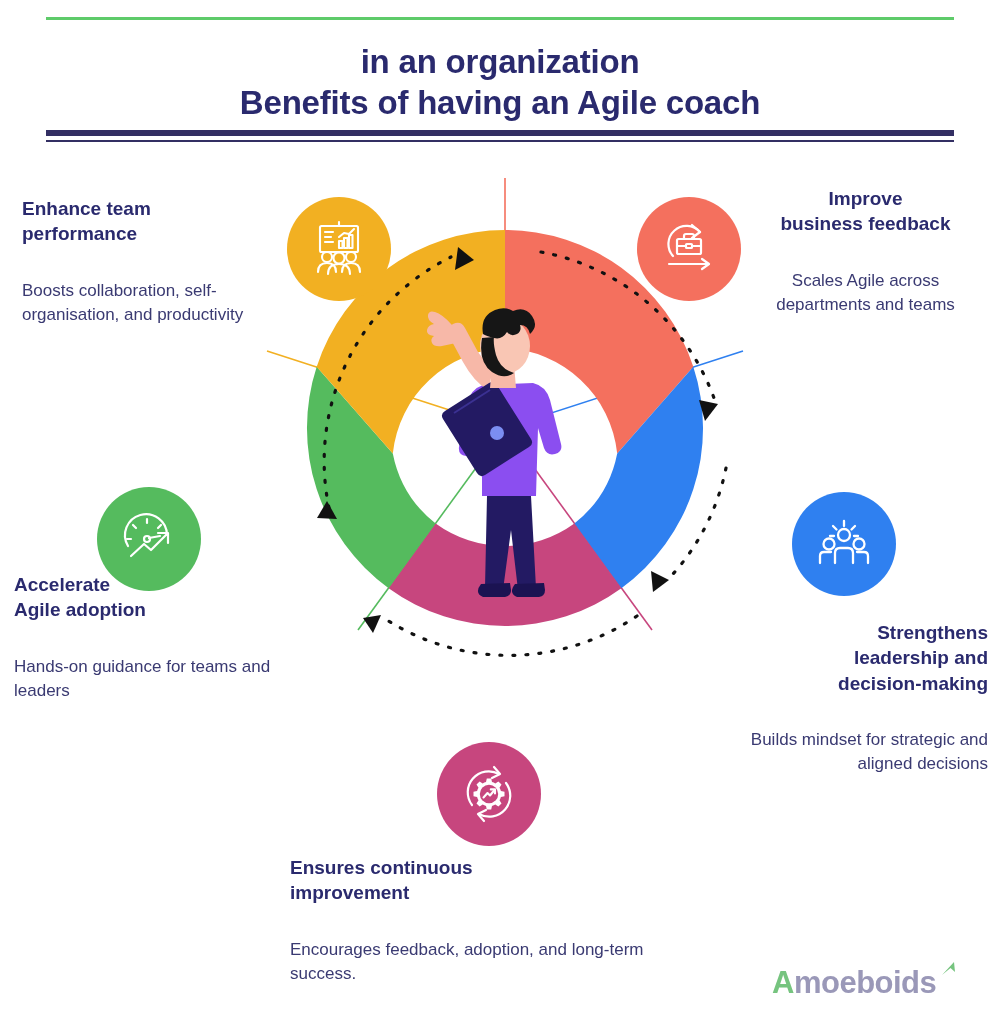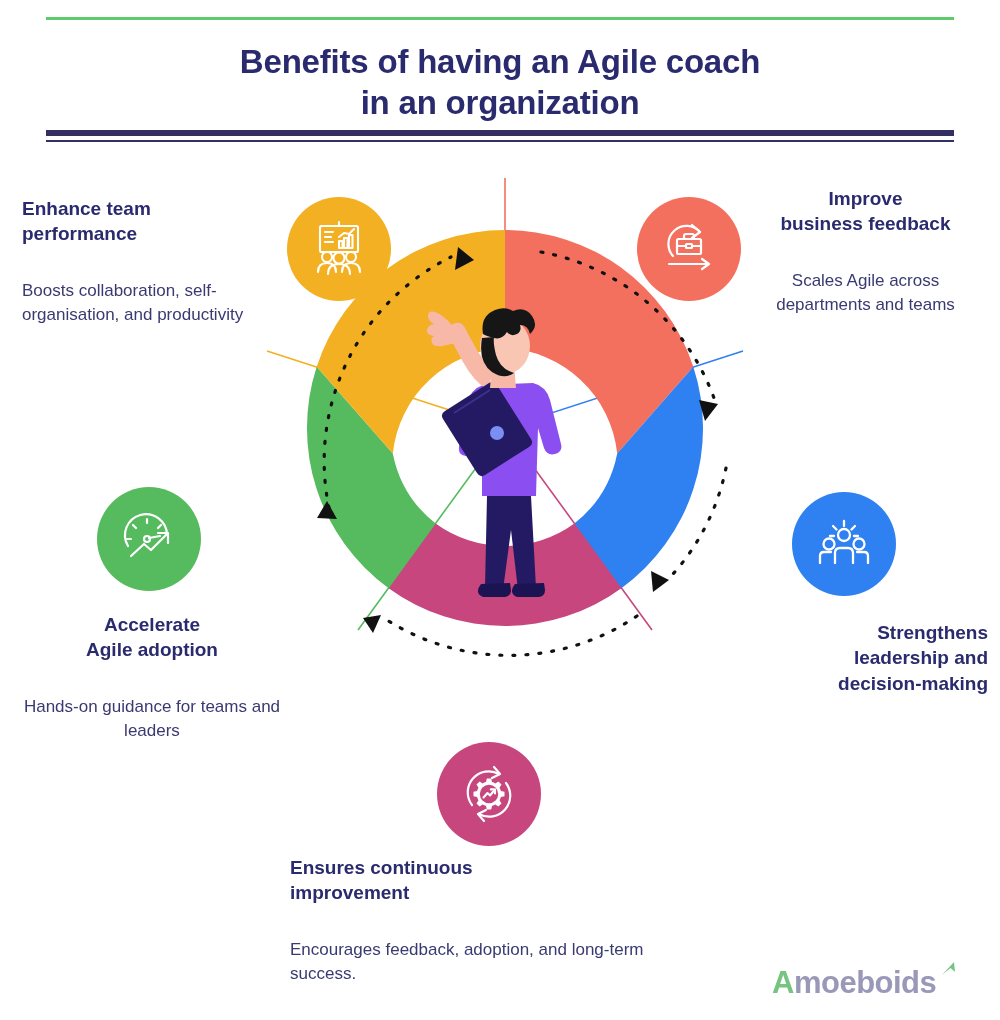--- a/index.html
+++ b/index.html
@@ -62,21 +62,21 @@
   }
   .block p {
     font-size: 17px; font-weight: 400; line-height: 1.42;
     color: #3a3a72;
     margin-top: 32px;
   }
 
   .blk-team     { left: 22px;  top: 196px; width: 270px; text-align: left; }
   .blk-agility  { left: 753px; top: 186px; width: 225px; text-align: center; }
   .blk-leader   { left: 740px; top: 620px; width: 248px; text-align: right; }
-  .blk-adoption { left: 14px;  top: 612px; width: 276px; text-align: center; }
+  .blk-adoption { left: 14px;  top: 572px; width: 276px; }
   .blk-improve  { left: 290px; top: 855px; width: 400px; text-align: left; }
 
   
   .logo {
     position: absolute; left: 772px; top: 953px;
     display: flex; align-items: flex-end;
     font-size: 31px; font-weight: bold;
     color: #9a98b8; letter-spacing: -0.5px;
     line-height: 1;
   }
@@ -84,22 +84,22 @@
   .logo .arrow { margin-left: 2px; margin-bottom: 14px; }
 </style>
 </head>
 <body>
 
 <div class="rule-green"></div>
 <div class="rule-navy-thick"></div>
 <div class="rule-navy-thin"></div>
 
 <div class="title">
+  <div>in an organization</div>
   <div>Benefits of having an Agile coach</div>
-  <div>in an organization</div>
 </div>
 
 <div class="wheel">
   <svg width="500" height="500" viewBox="0 0 500 500" xmlns="http://www.w3.org/2000/svg">
 
     <g stroke-width="1.6" fill="none">
       <line x1="250" y1="250" x2="250" y2="0" stroke="#F4705E"></line>
       <line x1="250" y1="250" x2="488" y2="173" stroke="#2F80F0"></line>
       <line x1="250" y1="250" x2="397" y2="452" stroke="#C7467E"></line>
       <line x1="250" y1="250" x2="103" y2="452" stroke="#55BB5E"></line>
@@ -270,20 +270,21 @@
   </h3>
   <p>Scales Agile across departments and teams</p>
 </div>
 
 <div class="block blk-leader">
   <h3>
     <span>Strengthens</span><br>
     <span>leadership and</span><br>
     <span>decision-making</span>
   </h3>
+  <p>Builds mindset for strategic and aligned decisions</p>
 </div>
 
 <div class="block blk-adoption">
   <h3>
     <span>Accelerate</span><br>
     <span>Agile adoption</span>
   </h3>
   <p>Hands-on guidance for teams and leaders</p>
 </div>
 

